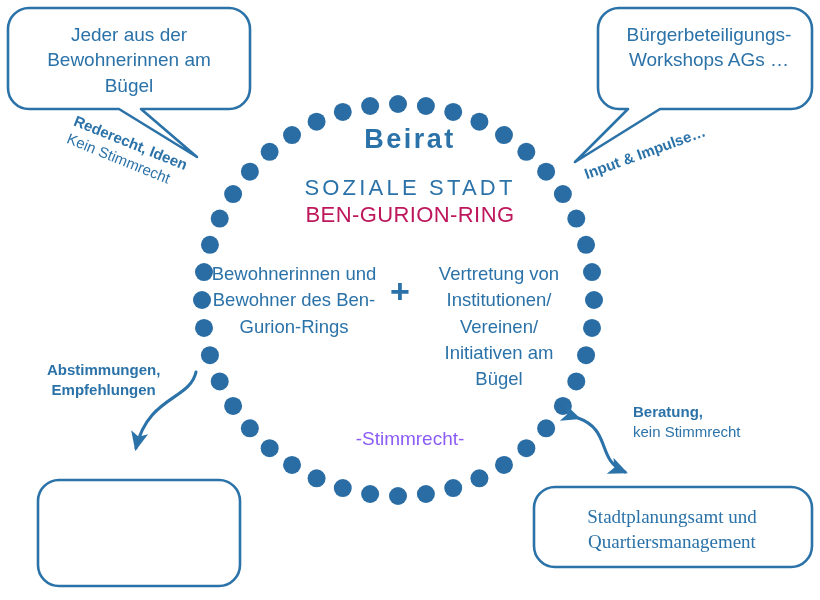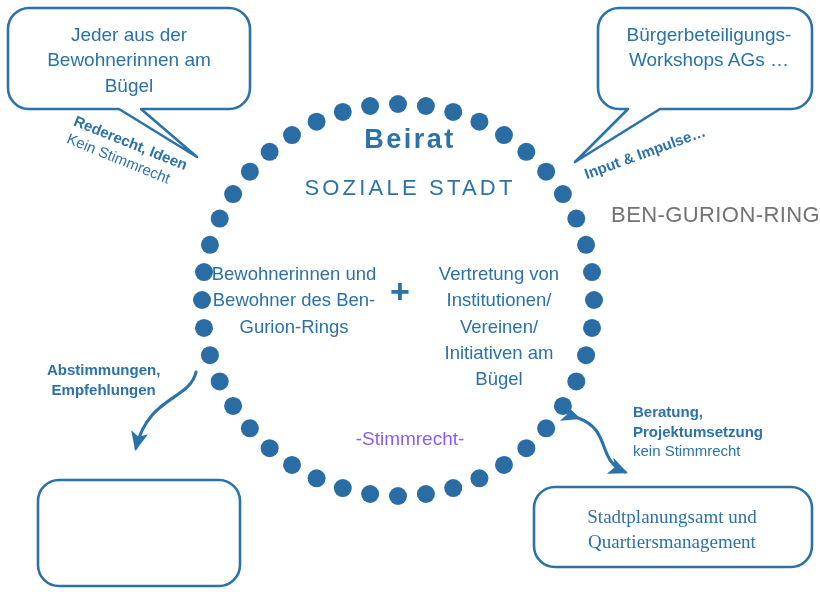--- a/index.html
+++ b/index.html
@@ -43,24 +43,24 @@
   #title-sub1 {
     left: 0; top: 176px; width: 820px;
     text-align: center;
     font-size: 22px;
     letter-spacing: 3.2px;
     color: #2b72a8;
     line-height: 1.05;
   }
   #title-sub2 {
     left: 0; top: 203px; width: 820px;
-    text-align: right;
+    text-align: center;
     font-size: 22px;
     letter-spacing: 0.4px;
-    color: #737373;
+    color: #be185d;
     line-height: 1.05;
   }
   #col-left {
     left: 206px; top: 261px; width: 176px;
     text-align: center;
     font-size: 18.5px;
     line-height: 1.42;
     color: #2b72a8;
   }
   #col-right {
@@ -240,17 +240,16 @@
 
   <div class="rotlabel" id="lbl-input">Input &amp; Impulse…</div>
 
   <div class="flatlabel" id="lbl-abstimmungen">
       <span style="display: block;">Abstimmungen,</span>
       <span style="display: block;">Empfehlungen</span>
     </div>
 
   <div class="flatlabel" id="lbl-beratung">
     <span class="b">Beratung,</span>
-    <span class="b">Projektumsetzung</span>
     <span class="n">kein Stimmrecht</span>
   </div>
 
 </div>
 
 </body></html>

